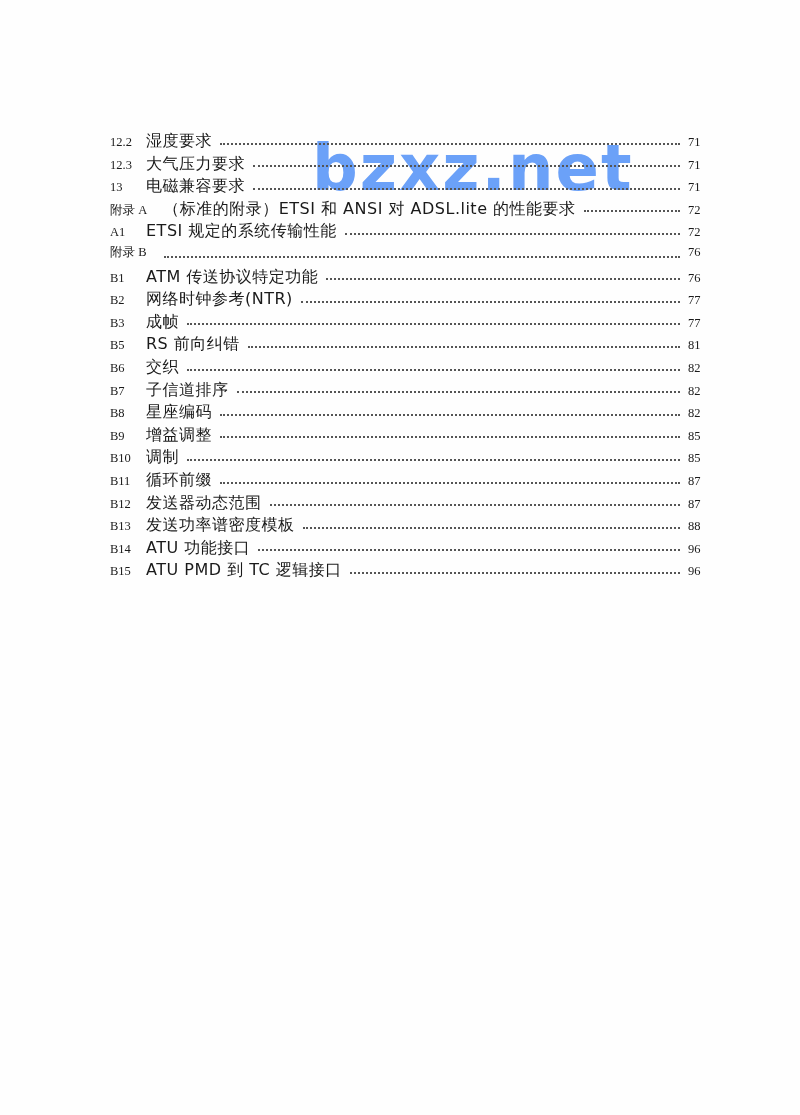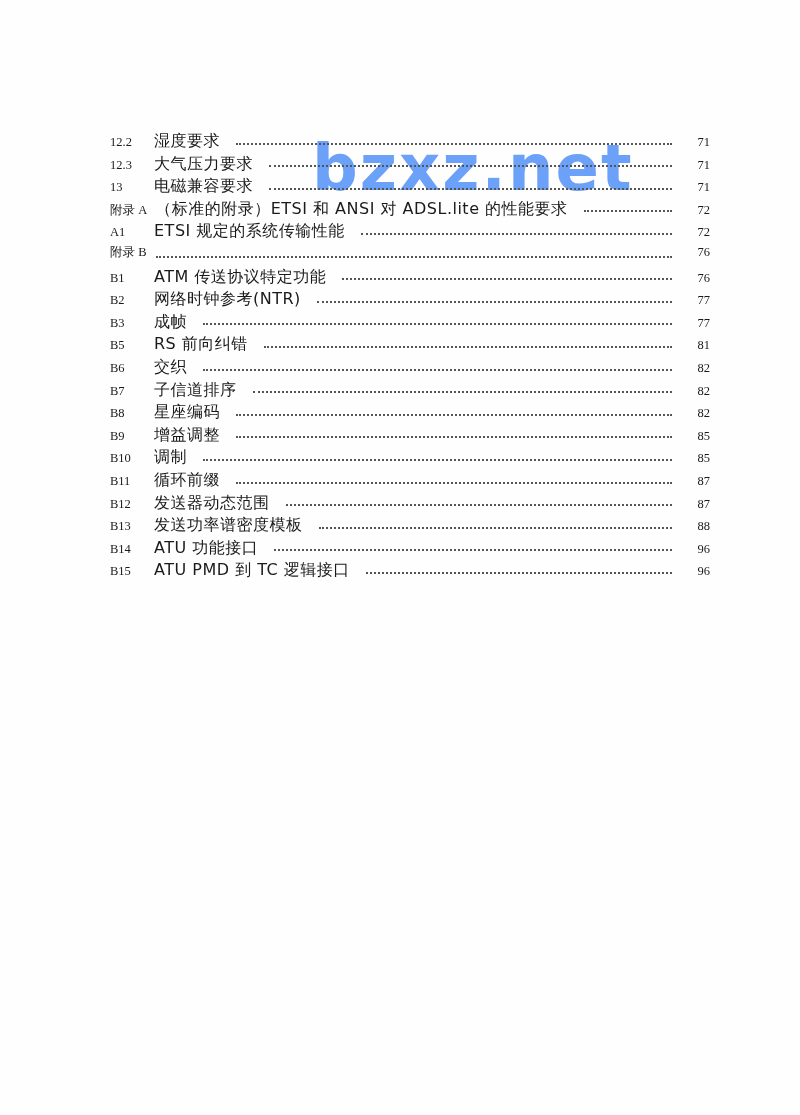--- a/index.html
+++ b/index.html
@@ -41,50 +41,49 @@
       top: 131px;
       width: 600px;
       z-index: 1;
     }
     .toc-row {
       display: flex;
       align-items: baseline;
       height: 22.6px;
       font-size: 12.5px;
       white-space: nowrap;
-      gap: 8px;
     }
     .toc-num {
       display: inline-block;
       min-width: 34px;
       margin-right: 2px;
       font-family: "Liberation Serif", "DejaVu Serif", serif;
     }
     .toc-num.appendix {
       min-width: 0;
-      margin-right: 0;
+      margin-right: 16px;
     }
     .toc-title {
       padding-right: 6px;
       font-family: "DejaVu Sans", "Liberation Sans", sans-serif;
       font-size: 16px;
       letter-spacing: 0.5px;
     }
     .toc-leader {
       flex: 1;
       border-bottom: 2px dotted #555;
       margin: 0 8px 3px 2px;
       height: 0;
       align-self: flex-end;
       position: relative;
       top: -6px;
     }
     .toc-page {
       width: 22px;
-      text-align: right;
+      text-align: left;
       font-family: "Liberation Serif", "DejaVu Serif", serif;
     }
   </style>
 </head>
 <body>
 
 <div class="page">
   <div class="watermark">bzxz.net</div>
 
   <div class="toc">

